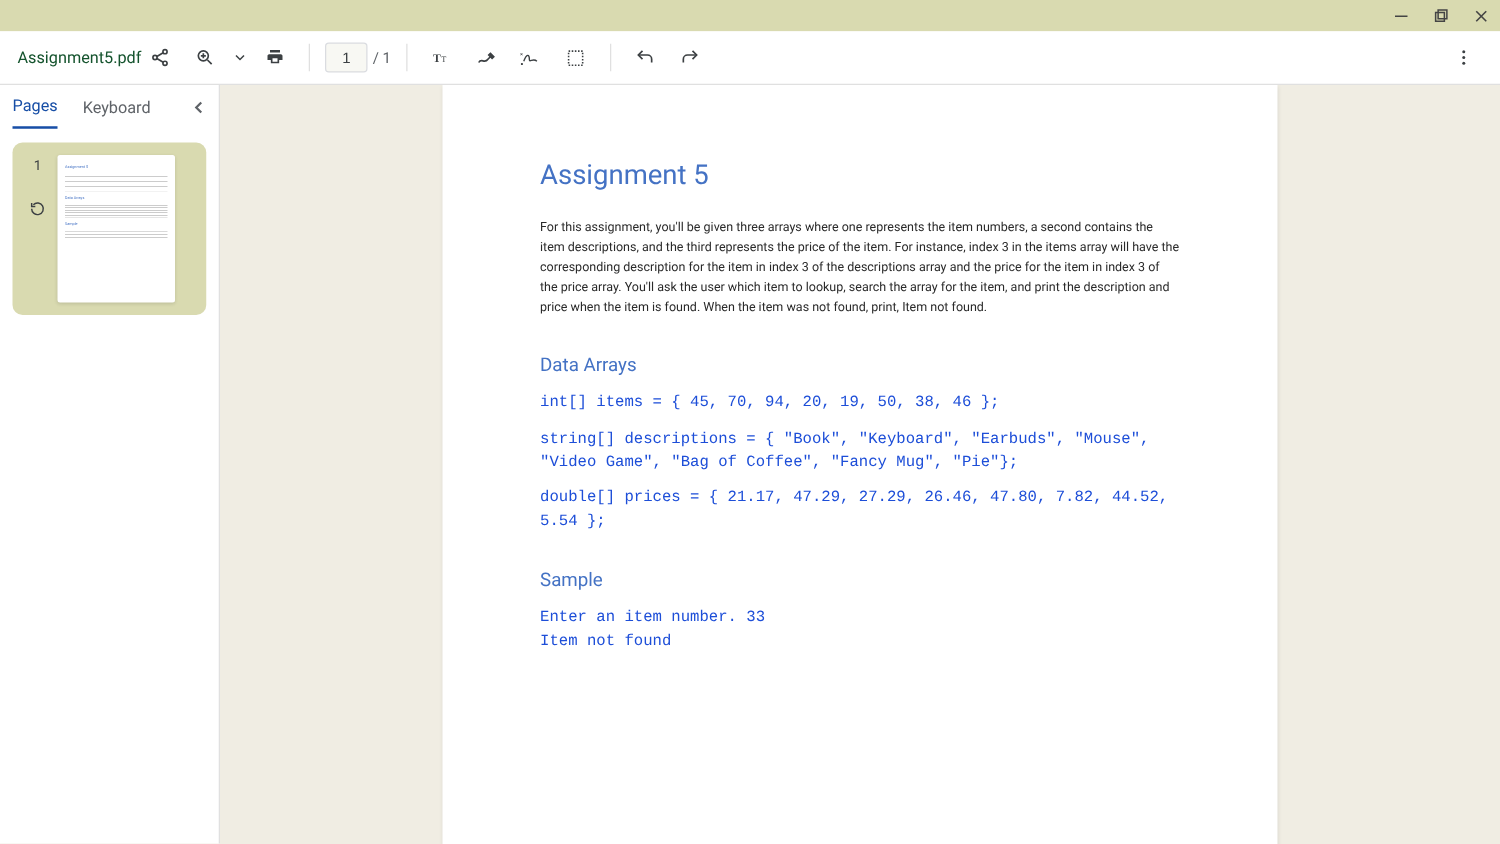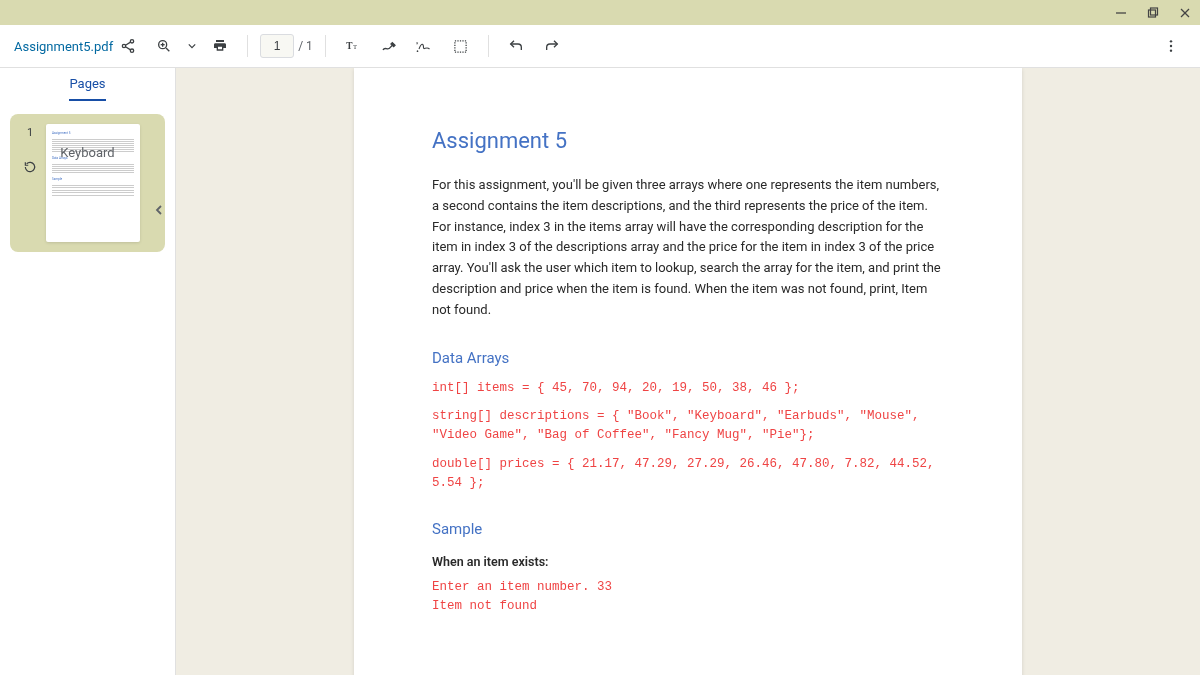--- a/index.html
+++ b/index.html
@@ -1,46 +1,46 @@
 <!DOCTYPE html>
 <html><head>
 <meta charset="utf-8">
 <style>
 * { margin: 0; padding: 0; box-sizing: border-box; }
 body { font-family: "Segoe UI", Roboto, Arial, sans-serif; background: #f0ede3; color: #202124; overflow: hidden; }
 .window { width: 1200px; height: 675px; display: flex; flex-direction: column; }
 .titlebar { height: 25px; background: #d9dab0; display: flex; justify-content: flex-end; align-items: center; padding-right: 6px; gap: 14px; }
 .titlebar .ctrl { width: 18px; height: 18px; display: flex; align-items: center; justify-content: center; color: #444; cursor: pointer; }
 .toolbar { height: 43px; background: #fff; border-bottom: 1px solid #e0e0e0; display: flex; align-items: center; padding: 0 14px; }
-.filename { font-size: 13px; color: #0369a1; flex: 0 0 auto; margin-right: auto; text-align: right; }
+.filename { font-size: 13px; color: #14532d; flex: 0 0 auto; margin-right: auto; text-align: right; }
 .tools { display: flex; align-items: center; gap: 6px; }
 .tool { width: 30px; height: 30px; display: flex; align-items: center; justify-content: center; border-radius: 4px; cursor: pointer; color: #3c4043; }
 .divider { width: 1px; height: 22px; background: #e0e0e0; margin: 0 6px; }
 .pagebox { display: flex; align-items: center; gap: 4px; font-size: 12px; color: #5f6368; }
 .pagebox input { width: 34px; height: 24px; border: 1px solid #dadce0; background: #f8f8f3; border-radius: 3px; text-align: center; font-size: 12px; color: #3c4043; }
 .spacer { flex: 1; }
 .body { flex: 1; display: flex; min-height: 0; }
 .sidebar { width: 176px; background: #fff; border-right: 1px solid #e0e0e0; display: flex; flex-direction: column; }
-.sidetabs { display: flex; align-items: center; height: 36px; padding: 0 10px; font-size: 13px; gap: 36px; color: #5f6368; position: relative; flex-direction: column; }
+.sidetabs { display: flex; align-items: center; height: 36px; padding: 0 10px; font-size: 13px; gap: 20px; color: #5f6368; position: relative; }
 .sidetabs .tab { padding: 8px 0; cursor: pointer; }
 .sidetabs .tab.active { color: #174ea6; border-bottom: 2px solid #174ea6; }
 .sidetabs .collapse { margin-left: auto; cursor: pointer; color: #5f6368; }
 .thumbwrap { margin: 10px; background: #d9dab0; border-radius: 8px; padding: 10px; display: flex; gap: 6px; align-items: flex-start; }
 .thumbcol { display:flex; flex-direction:column; align-items:center; gap:18px; }
 .pnum { font-size: 11px; color: #3c4043; margin-top: 2px;}
 .rot { width: 20px; height: 20px; display:flex; align-items:center; justify-content:center; color:#3c4043; cursor:pointer; }
 .thumb { width: 94px; height: 118px; background: #fff; border-radius: 2px; box-shadow: 0 1px 3px rgba(0,0,0,0.12); padding: 8px 6px; font-size: 2px; color: #888; line-height: 1.3; overflow:hidden; }
 .thumb .t-title{ font-size:3px; color:#4472c4; margin-bottom:3px;}
 .viewer { flex: 1; background: #f0ede3; display: flex; justify-content: center; overflow: auto; }
 .page { width: 668px; min-height: 860px; background: #fff; margin-top: 0; box-shadow: 0 1px 4px rgba(0,0,0,0.12); padding: 60px 78px; }
 .page h1 { color: #4472c4; font-weight: 400; font-size: 22px; margin-bottom: 22px; }
 .page h2 { color: #4472c4; font-weight: 400; font-size: 15px; margin: 28px 0 12px; }
-.page p { font-size: 13px; line-height: 1.6; color: #2a2a2a; margin-bottom: 12px; }
+.page p { font-size: 10px; line-height: 1.6; color: #2a2a2a; margin-bottom: 12px; }
 .page p.bold { font-weight: 600; font-size: 12.5px; margin: 14px 0 4px;}
-.page pre { font-family: "Courier New", monospace; font-size: 12.5px; color: #ef4444; white-space: pre-wrap; line-height: 1.5; margin: 6px 0 10px; }
+.page pre { font-family: "Courier New", monospace; font-size: 12.5px; color: #1d4ed8; white-space: pre-wrap; line-height: 1.5; margin: 6px 0 10px; }
 svg { display: block; }
 </style>
 </head>
 <body>
 
 <div class="window">
 
   <div class="titlebar">
     <div class="ctrl">
         <svg width="12" height="12" viewBox="0 0 12 12">
@@ -181,20 +181,19 @@
 
     <div class="viewer">
       <div class="page">
         <h1>Assignment 5</h1>
         <p>For this assignment, you'll be given three arrays where one represents the item numbers, a second contains the item descriptions, and the third represents the price of the item. For instance, index 3 in the items array will have the corresponding description for the item in index 3 of the descriptions array and the price for the item in index 3 of the price array. You'll ask the user which item to lookup, search the array for the item, and print the description and price when the item is found. When the item was not found, print, Item not found.</p>
         <h2>Data Arrays</h2>
         <pre>int[] items = { 45, 70, 94, 20, 19, 50, 38, 46 };</pre>
         <pre>string[] descriptions = { "Book", "Keyboard", "Earbuds", "Mouse", "Video Game", "Bag of Coffee", "Fancy Mug", "Pie"};</pre>
         <pre>double[] prices = { 21.17, 47.29, 27.29, 26.46, 47.80, 7.82, 44.52, 5.54 };</pre>
         <h2>Sample</h2>
-        <p class="bold">When an item exists:</p>
         <pre>Enter an item number. 33
 Item not found</pre>
       </div>
     </div>
   </div>
 
 </div>
 
 </body></html>

